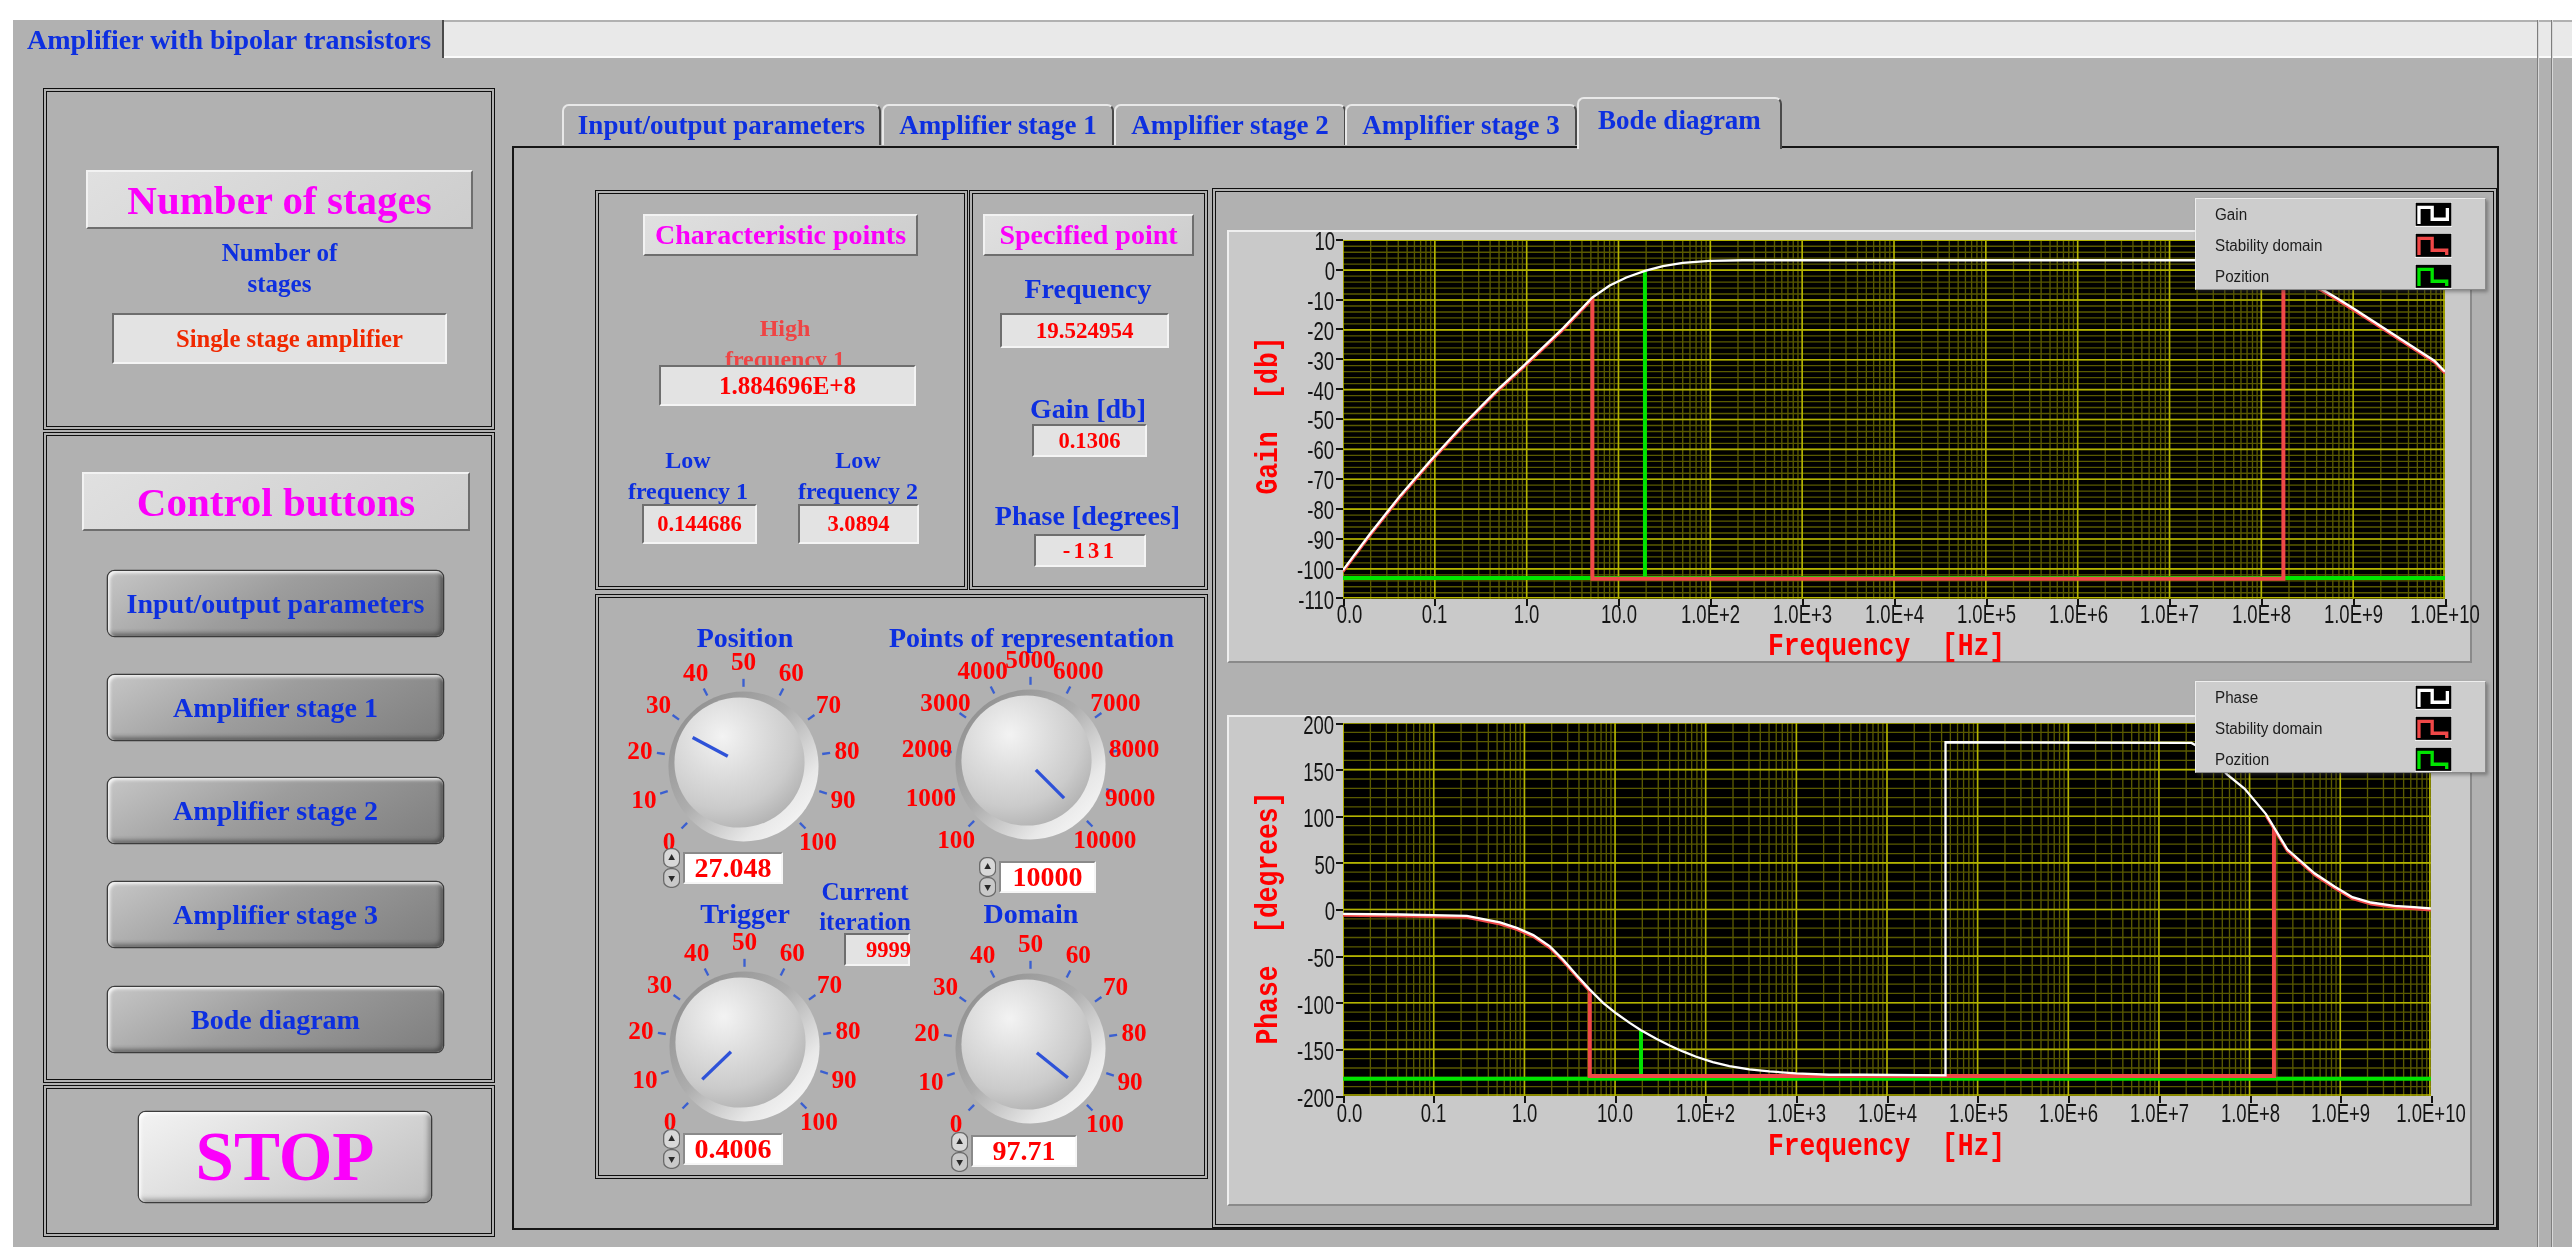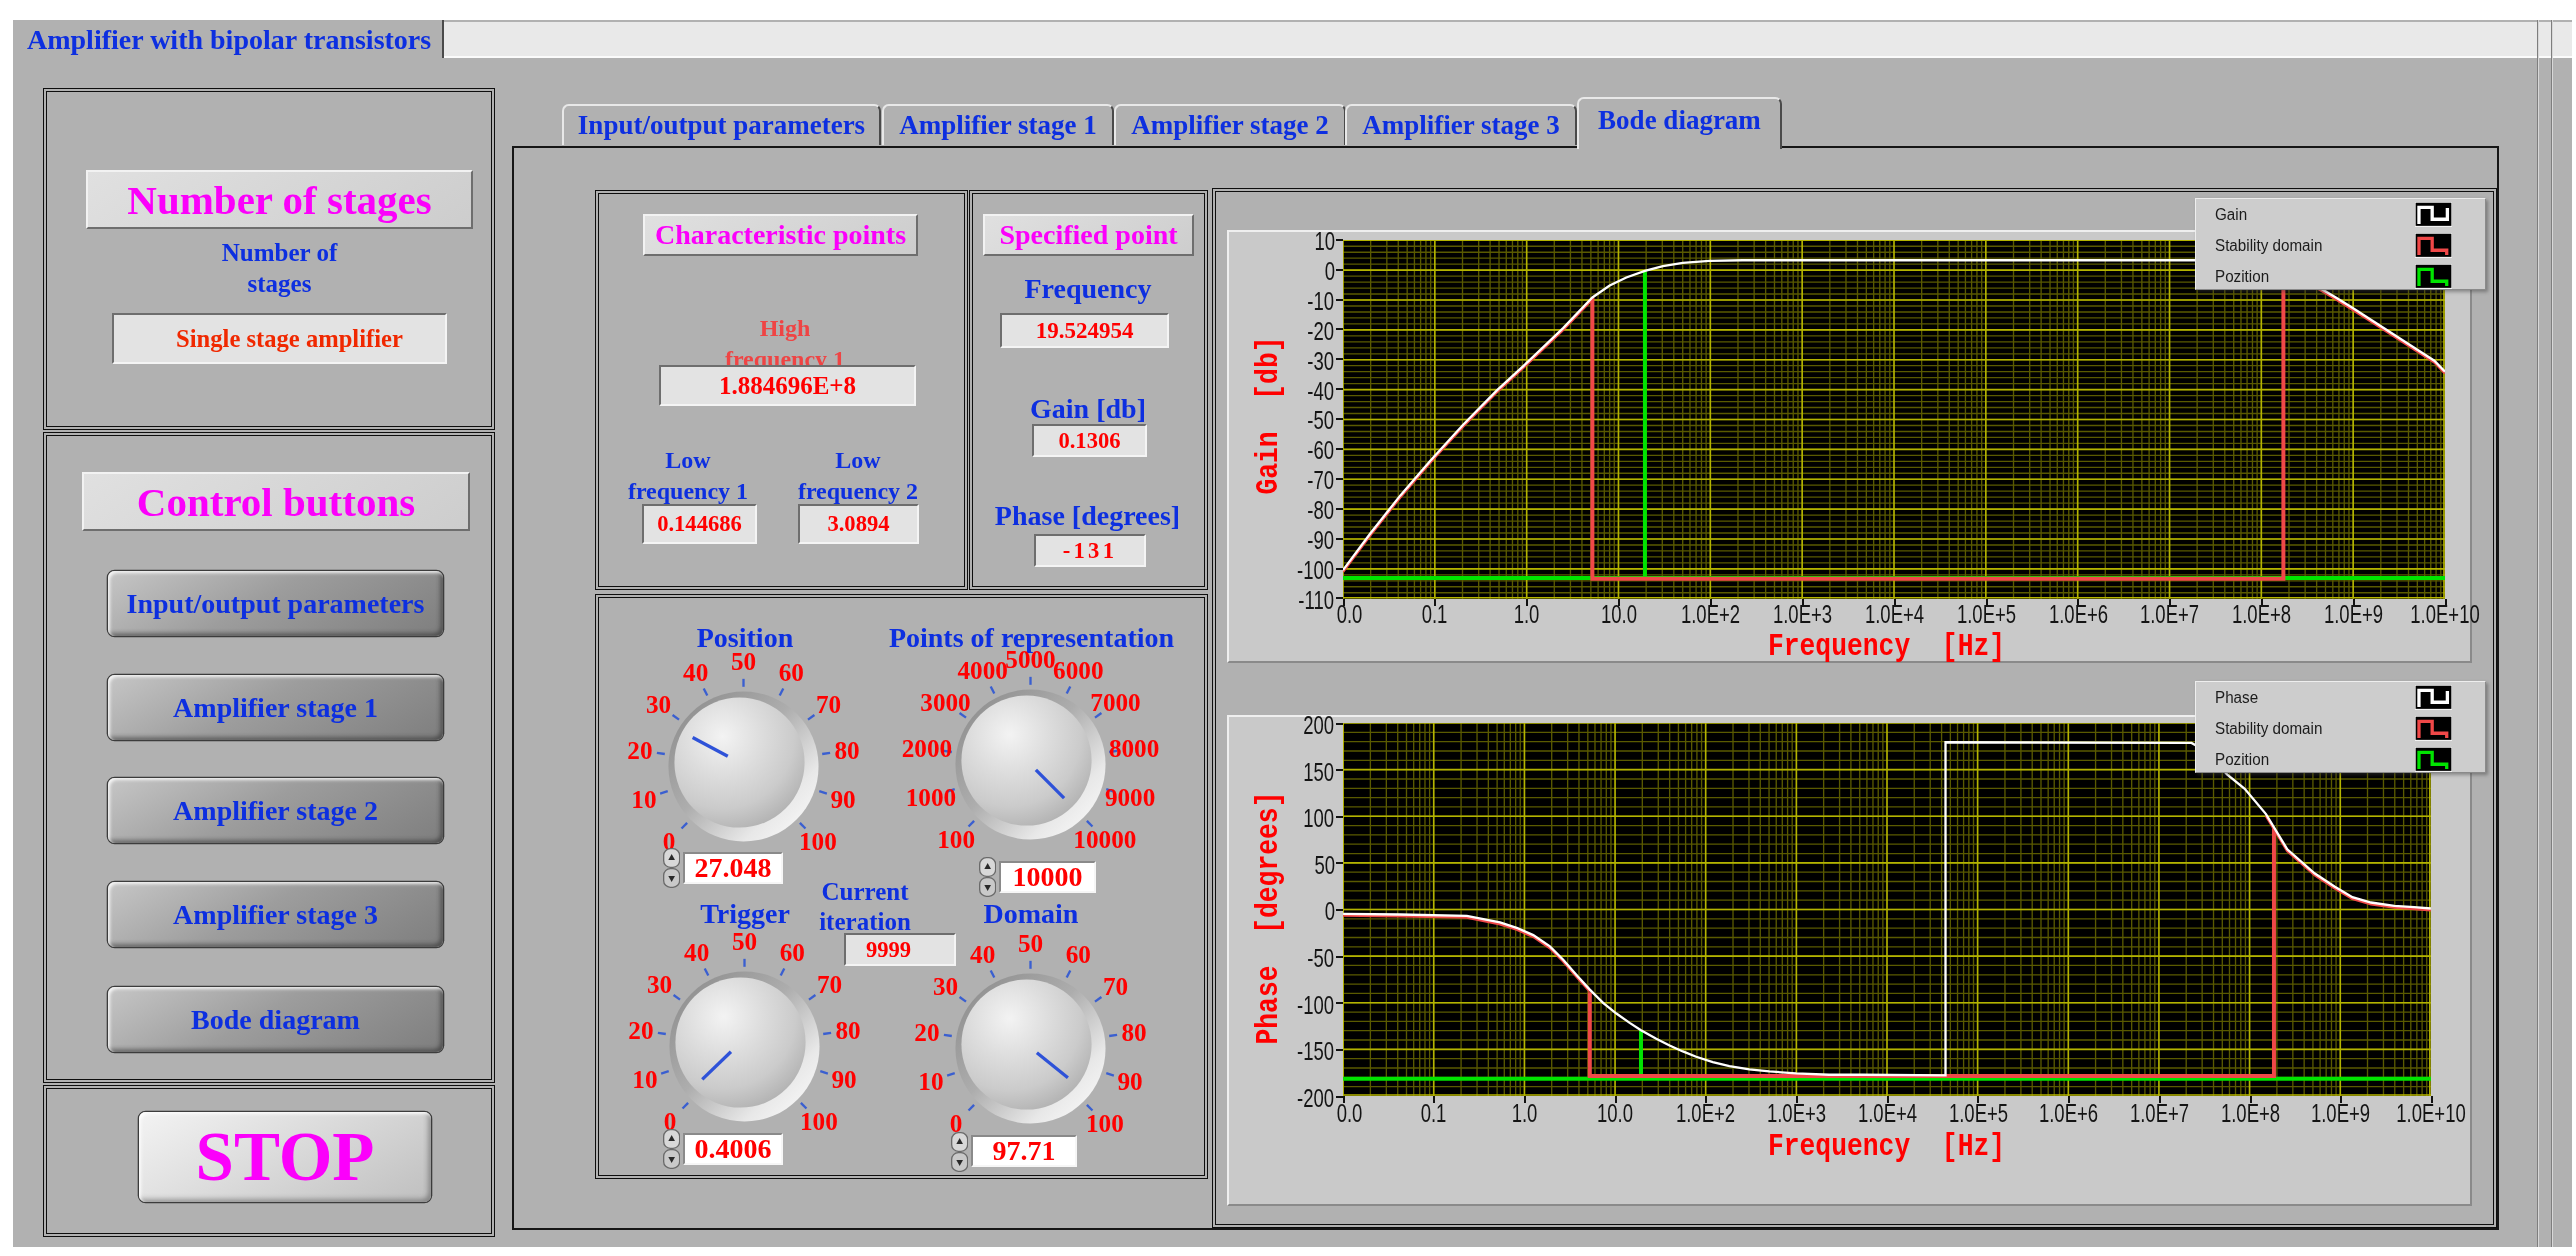--- a/index.html
+++ b/index.html
@@ -185,21 +185,21 @@
     <text x="323" y="115" text-anchor="middle" font-family="Liberation Serif" font-weight="bold" font-size="38" fill="#ff0000">7000</text>
     <text x="351" y="183" text-anchor="middle" font-family="Liberation Serif" font-weight="bold" font-size="38" fill="#ff0000">8000</text>
     <text x="345" y="257" text-anchor="middle" font-family="Liberation Serif" font-weight="bold" font-size="38" fill="#ff0000">9000</text>
     <text x="307" y="320" text-anchor="middle" font-family="Liberation Serif" font-weight="bold" font-size="38" fill="#ff0000">10000</text>
     <line x1="203.1" y1="203.1" x2="245.6" y2="245.6" stroke="#2e52d8" stroke-width="5"></line>
   </svg>
 <div style="position:absolute;left:625px;top:899px;width:240px;height:29px;display:flex;align-items:center;justify-content:center;white-space:pre;color:#0d2fe0;font-weight:bold;font-size:28px;">Trigger</div>
 <div style="position:absolute;left:911px;top:899px;width:240px;height:29px;display:flex;align-items:center;justify-content:center;white-space:pre;color:#0d2fe0;font-weight:bold;font-size:28px;">Domain</div>
 <div style="position:absolute;left:772px;top:877px;width:186px;height:60px;display:flex;align-items:center;justify-content:center;white-space:pre;color:#0d2fe0;font-weight:bold;font-size:25px;line-height:30px;text-align:center;">Current
 iteration</div>
-<div class="sunken" style="position:absolute;left:844px;top:933px;width:112px;height:33px;">
+<div class="sunken" style="position:absolute;left:844px;top:933px;width:66px;height:33px;">
     <div style="position:absolute;left:0px;top:0px;width:85px;height:29px;display:flex;align-items:center;justify-content:center;white-space:pre;color:#ff0000;font-weight:bold;font-size:22.6px;">9999</div>
   </div>
 <svg style="position:absolute;left:615px;top:917px;" width="259" height="259" viewBox="0 0 390 390">
     <defs>
       <linearGradient id="rgc" x1="0" y1="0" x2="1" y2="1">
         <stop offset="0" stop-color="#888888"></stop>
         <stop offset="0.45" stop-color="#adadad"></stop>
         <stop offset="0.75" stop-color="#e8e8e8"></stop>
         <stop offset="1" stop-color="#ffffff"></stop>
       </linearGradient>

